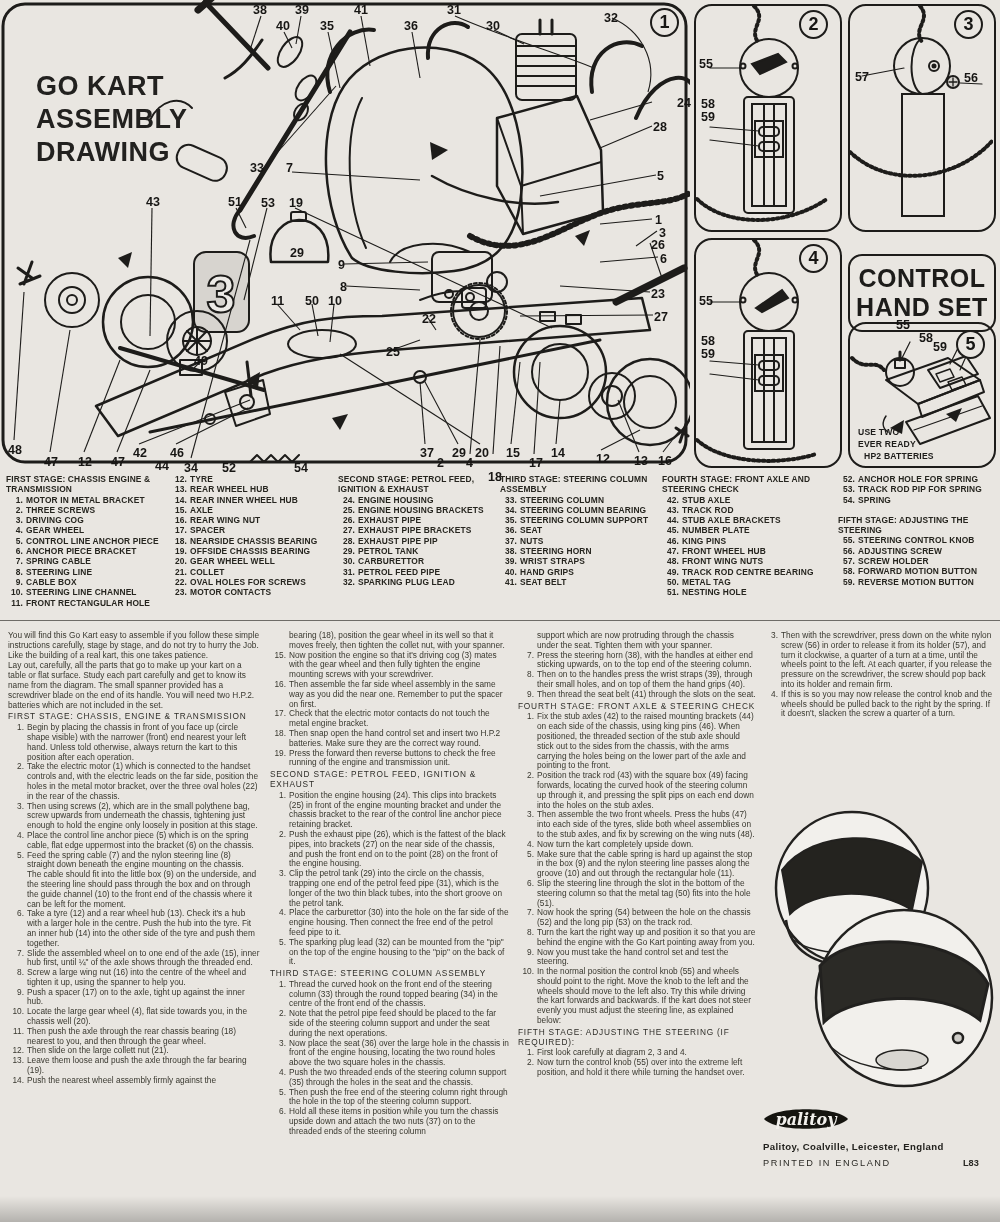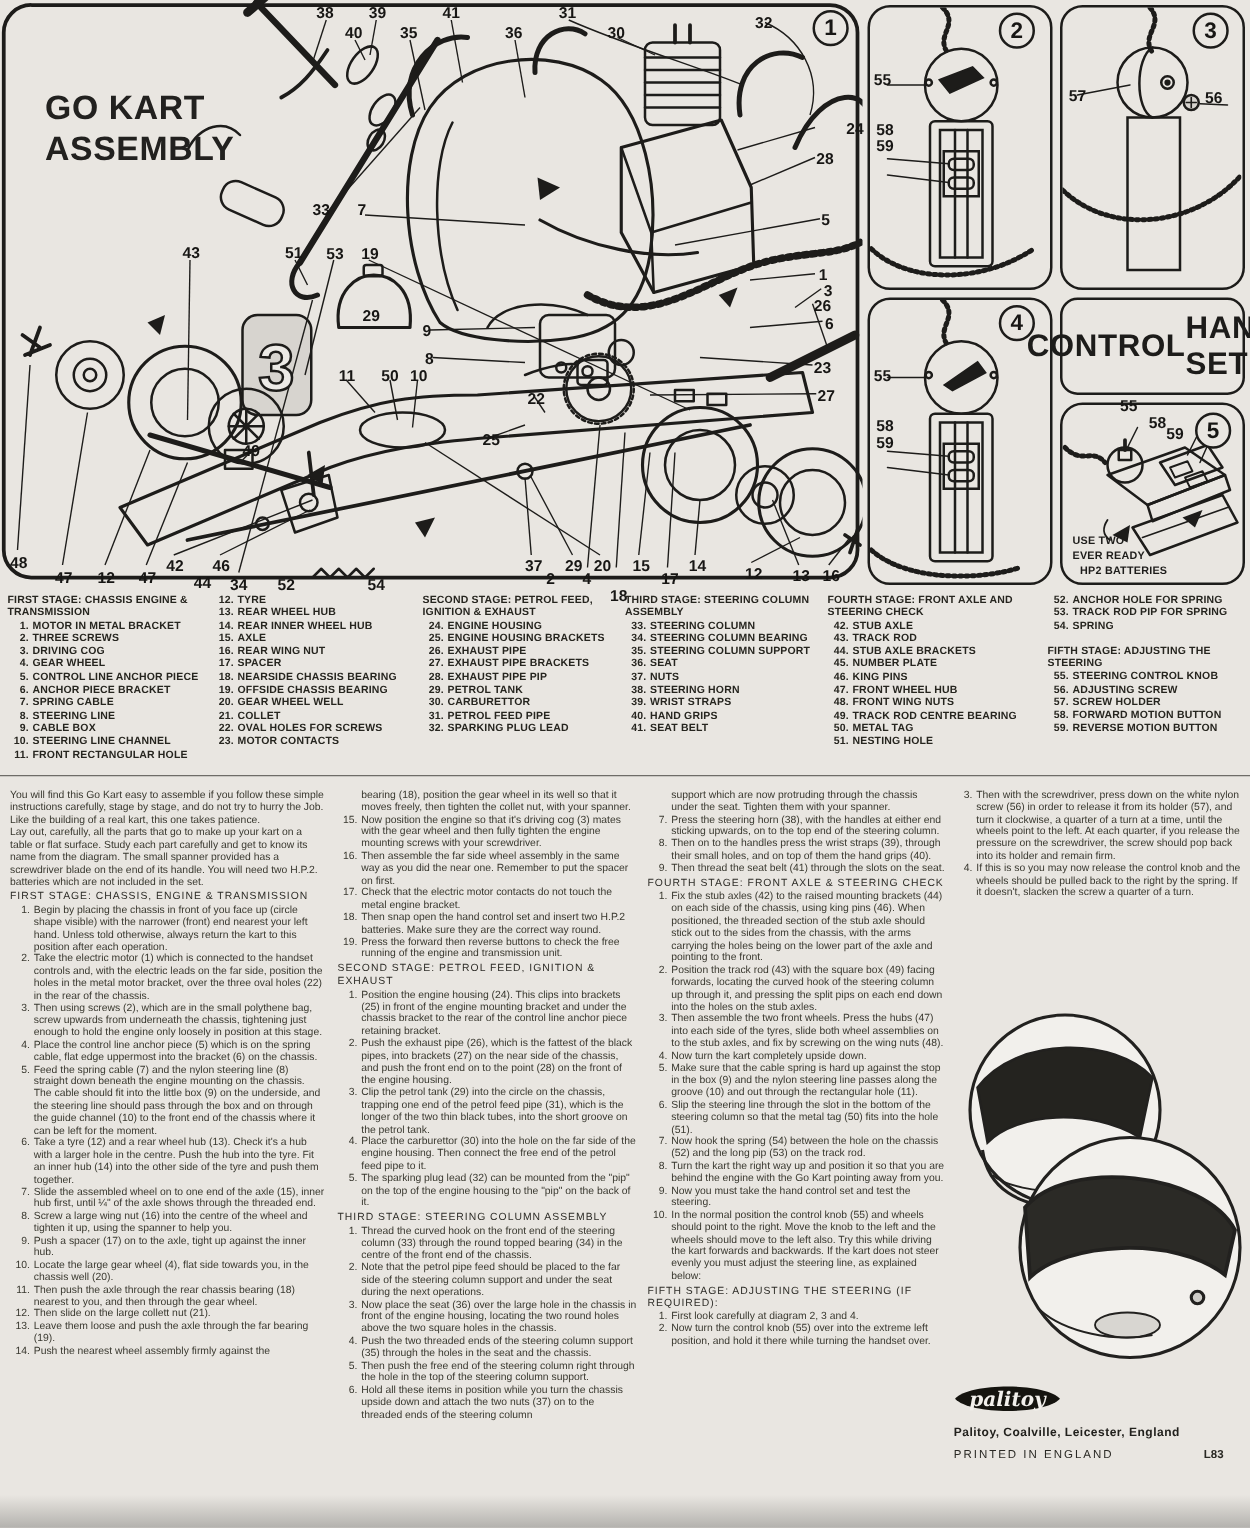--- a/index.html
+++ b/index.html
@@ -5,21 +5,21 @@
   html,body{margin:0;padding:0;background:#9b9995;}
   .sheet{position:relative;width:1000px;height:1222px;background:#e9e6e1;
     font-family:"Liberation Sans",sans-serif;color:#1d1c1a;overflow:hidden;margin:0 auto;}
   svg{display:block}
   .abs{position:absolute;}
   
   .title{position:absolute;left:36px;top:70px;font-size:27px;font-weight:800;
     line-height:33px;letter-spacing:.5px;color:#22211f;}
   
   .panel{position:absolute;border:2.5px solid #1d1c1a;border-radius:18px;box-sizing:border-box;}
-  .chs-box{display:flex;flex-direction:row;justify-content:center;align-items:center;}
+  .chs-box{display:flex;flex-direction:column;justify-content:center;align-items:center;margin-top:16px;}
   .chs-box div{font-size:25px;font-weight:800;letter-spacing:.5px;line-height:29px;}
   
   .co{position:absolute;font-size:12.5px;font-weight:700;white-space:nowrap;color:#171614;}
   .co.circ{width:25px;height:25px;border:2.5px solid #1d1c1a;border-radius:50%;
     font-size:18px;line-height:25px;text-align:center;background:#e9e6e1;}
   
   .batnote{position:absolute;left:858px;top:426px;font-size:8.6px;font-weight:700;line-height:12px;letter-spacing:.2px;}
   
   .plist{position:absolute;top:474px;font-size:8.4px;font-weight:700;line-height:10.3px;letter-spacing:.15px;color:#26251f;}
   .ph{margin:0;}
@@ -192,20 +192,21 @@
       <polygon points="246,380 260,372 258,388"></polygon>
       <polygon points="332,418 348,414 340,430"></polygon>
       <polygon points="118,258 132,252 128,268"></polygon>
     </g>
     <text x="221" y="312" text-anchor="middle" font-size="52" font-weight="bold" fill="#eceae6" stroke="#1d1c1a" stroke-width="2" font-family="Liberation Sans, sans-serif">3</text>
   </svg>
 
   <div class="title">
     <div>GO KART</div>
     <div>ASSEMBLY</div>
+    <div>DRAWING</div>
   </div>
 
   <div class="panel" style="left:694px;top:4px;width:148px;height:228px;">
     <svg width="143" height="223" viewBox="0 0 143 223">
       <g fill="none" stroke="#1d1c1a" stroke-width="2" stroke-linecap="round">
         <path d="M58,0 C72,14 52,22 62,36" stroke-width="4" stroke-dasharray="2 3"></path>
         <circle cx="73" cy="62" r="29"></circle>
         <polygon points="56,58 82,48 90,56 64,68" fill="#1d1c1a"></polygon>
         <circle cx="47" cy="60" r="2.5"></circle>
           <circle cx="99" cy="60" r="2.5"></circle>

